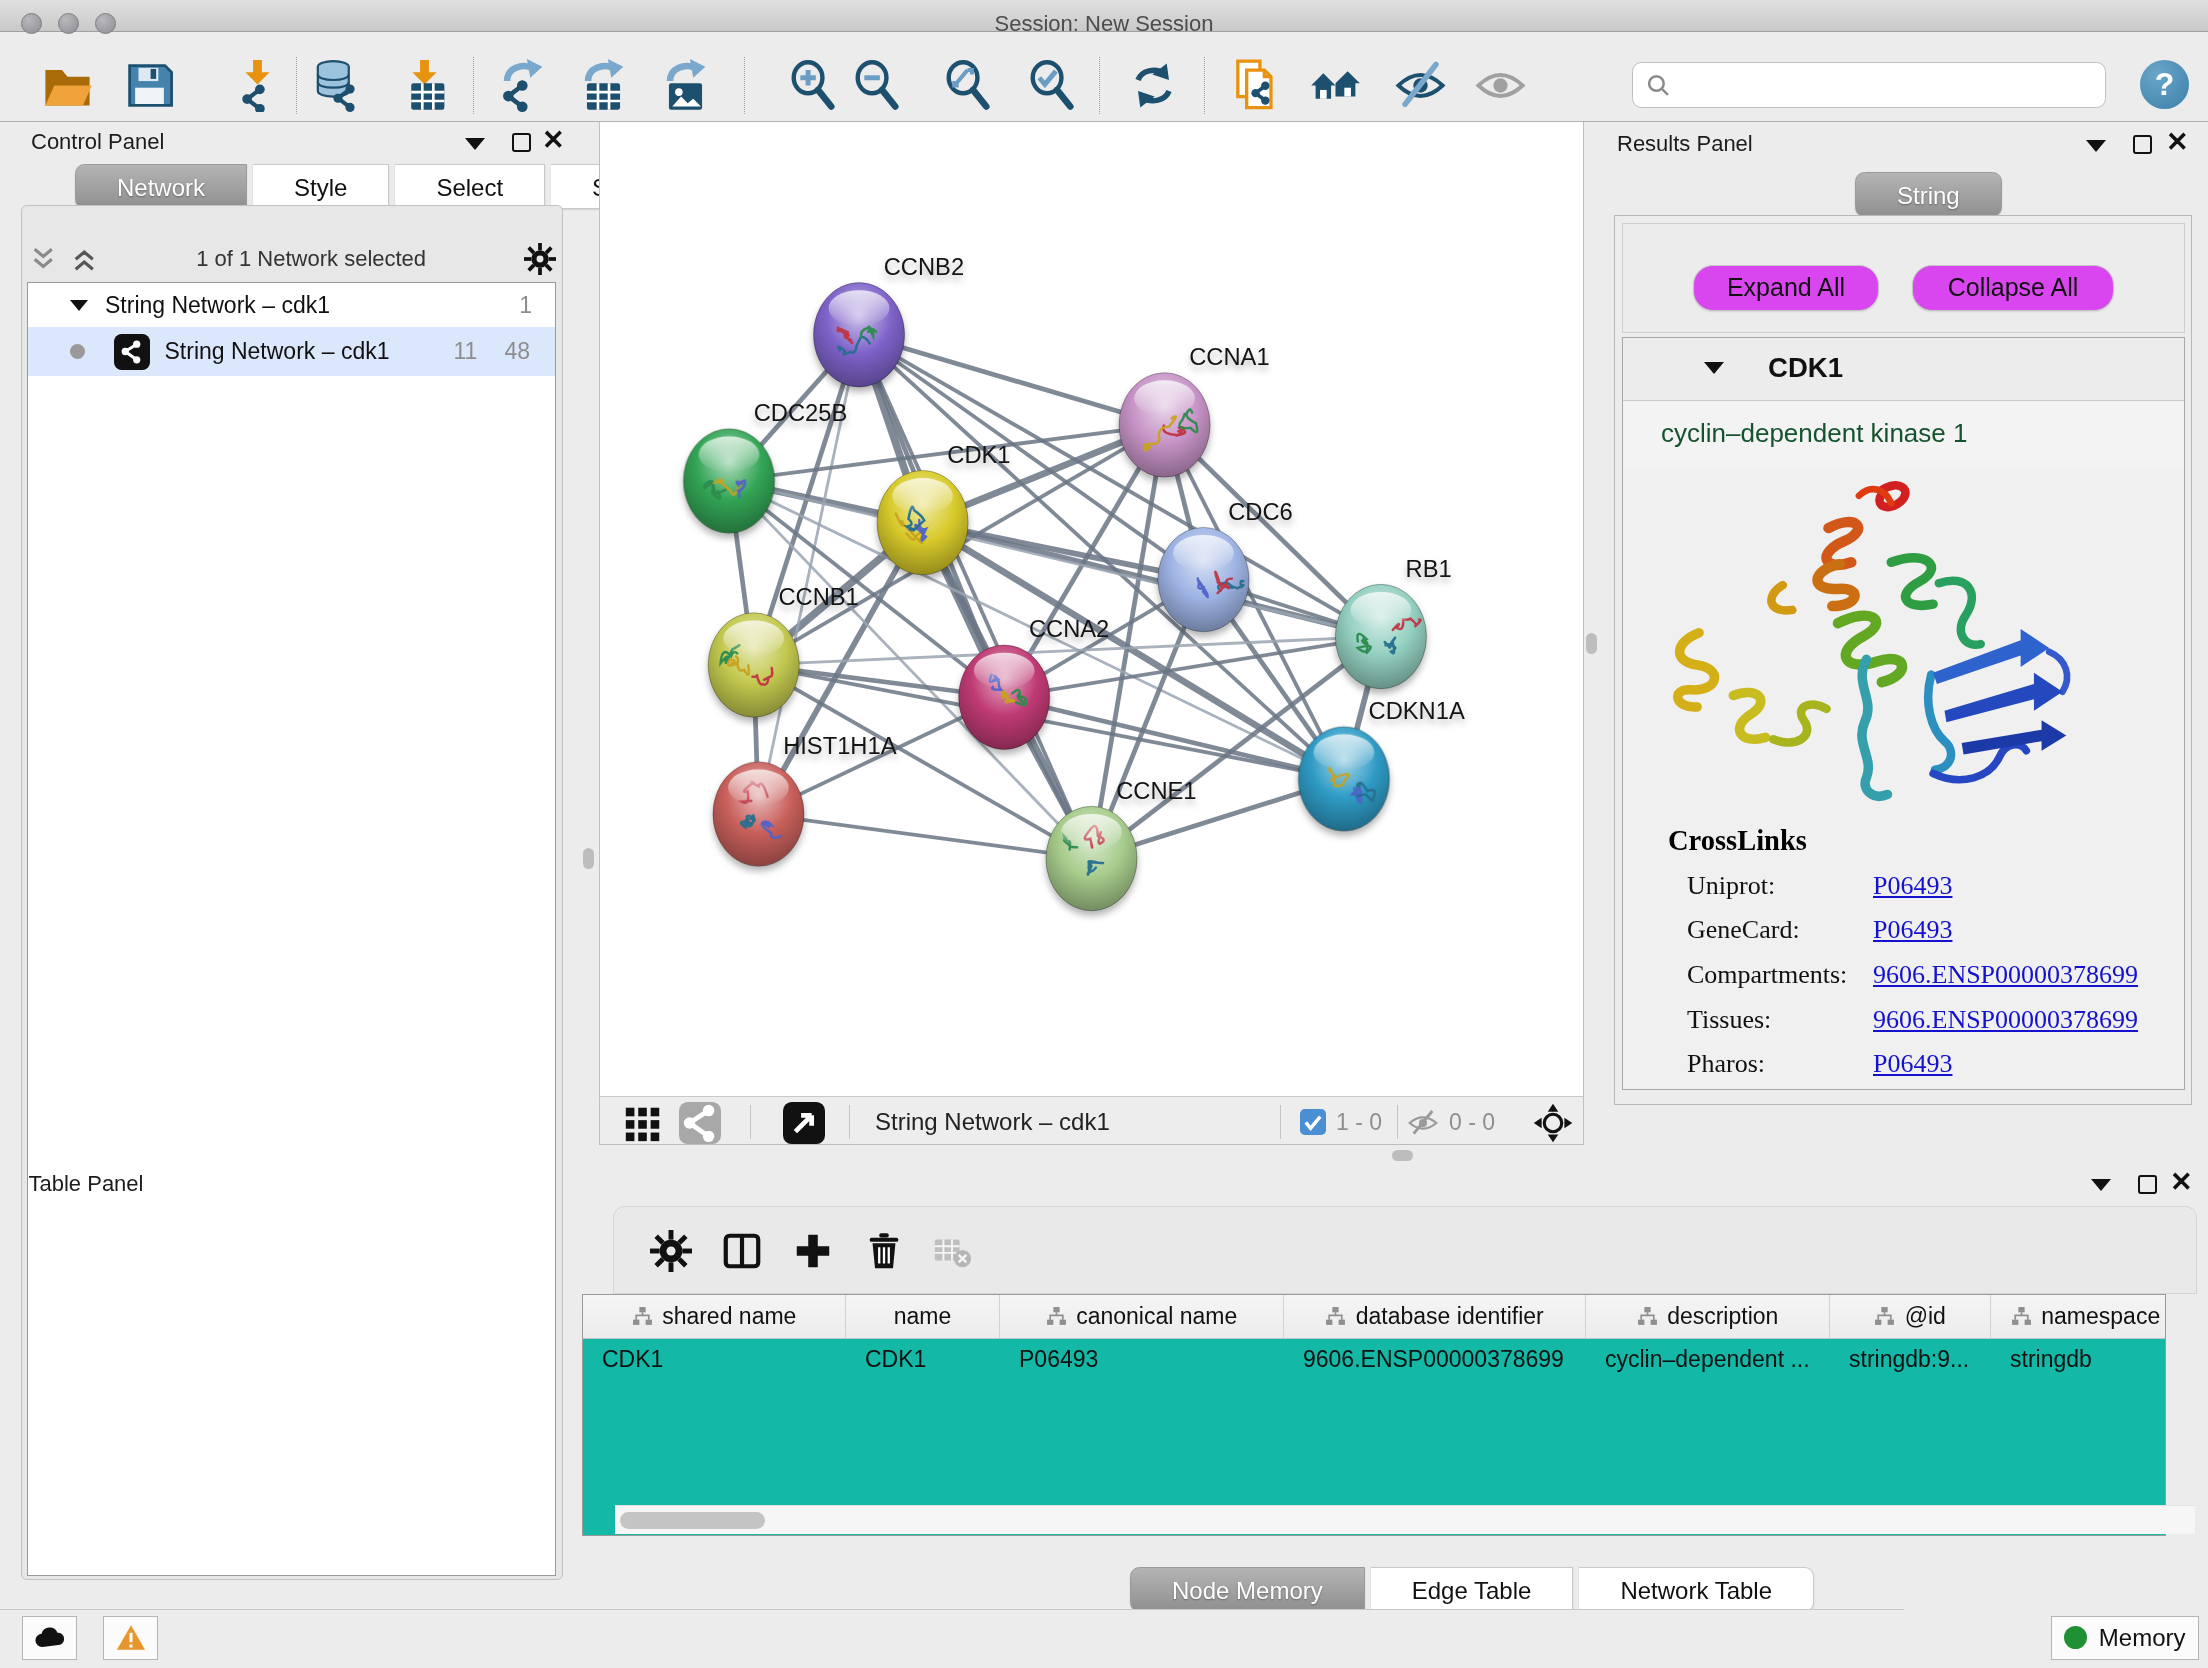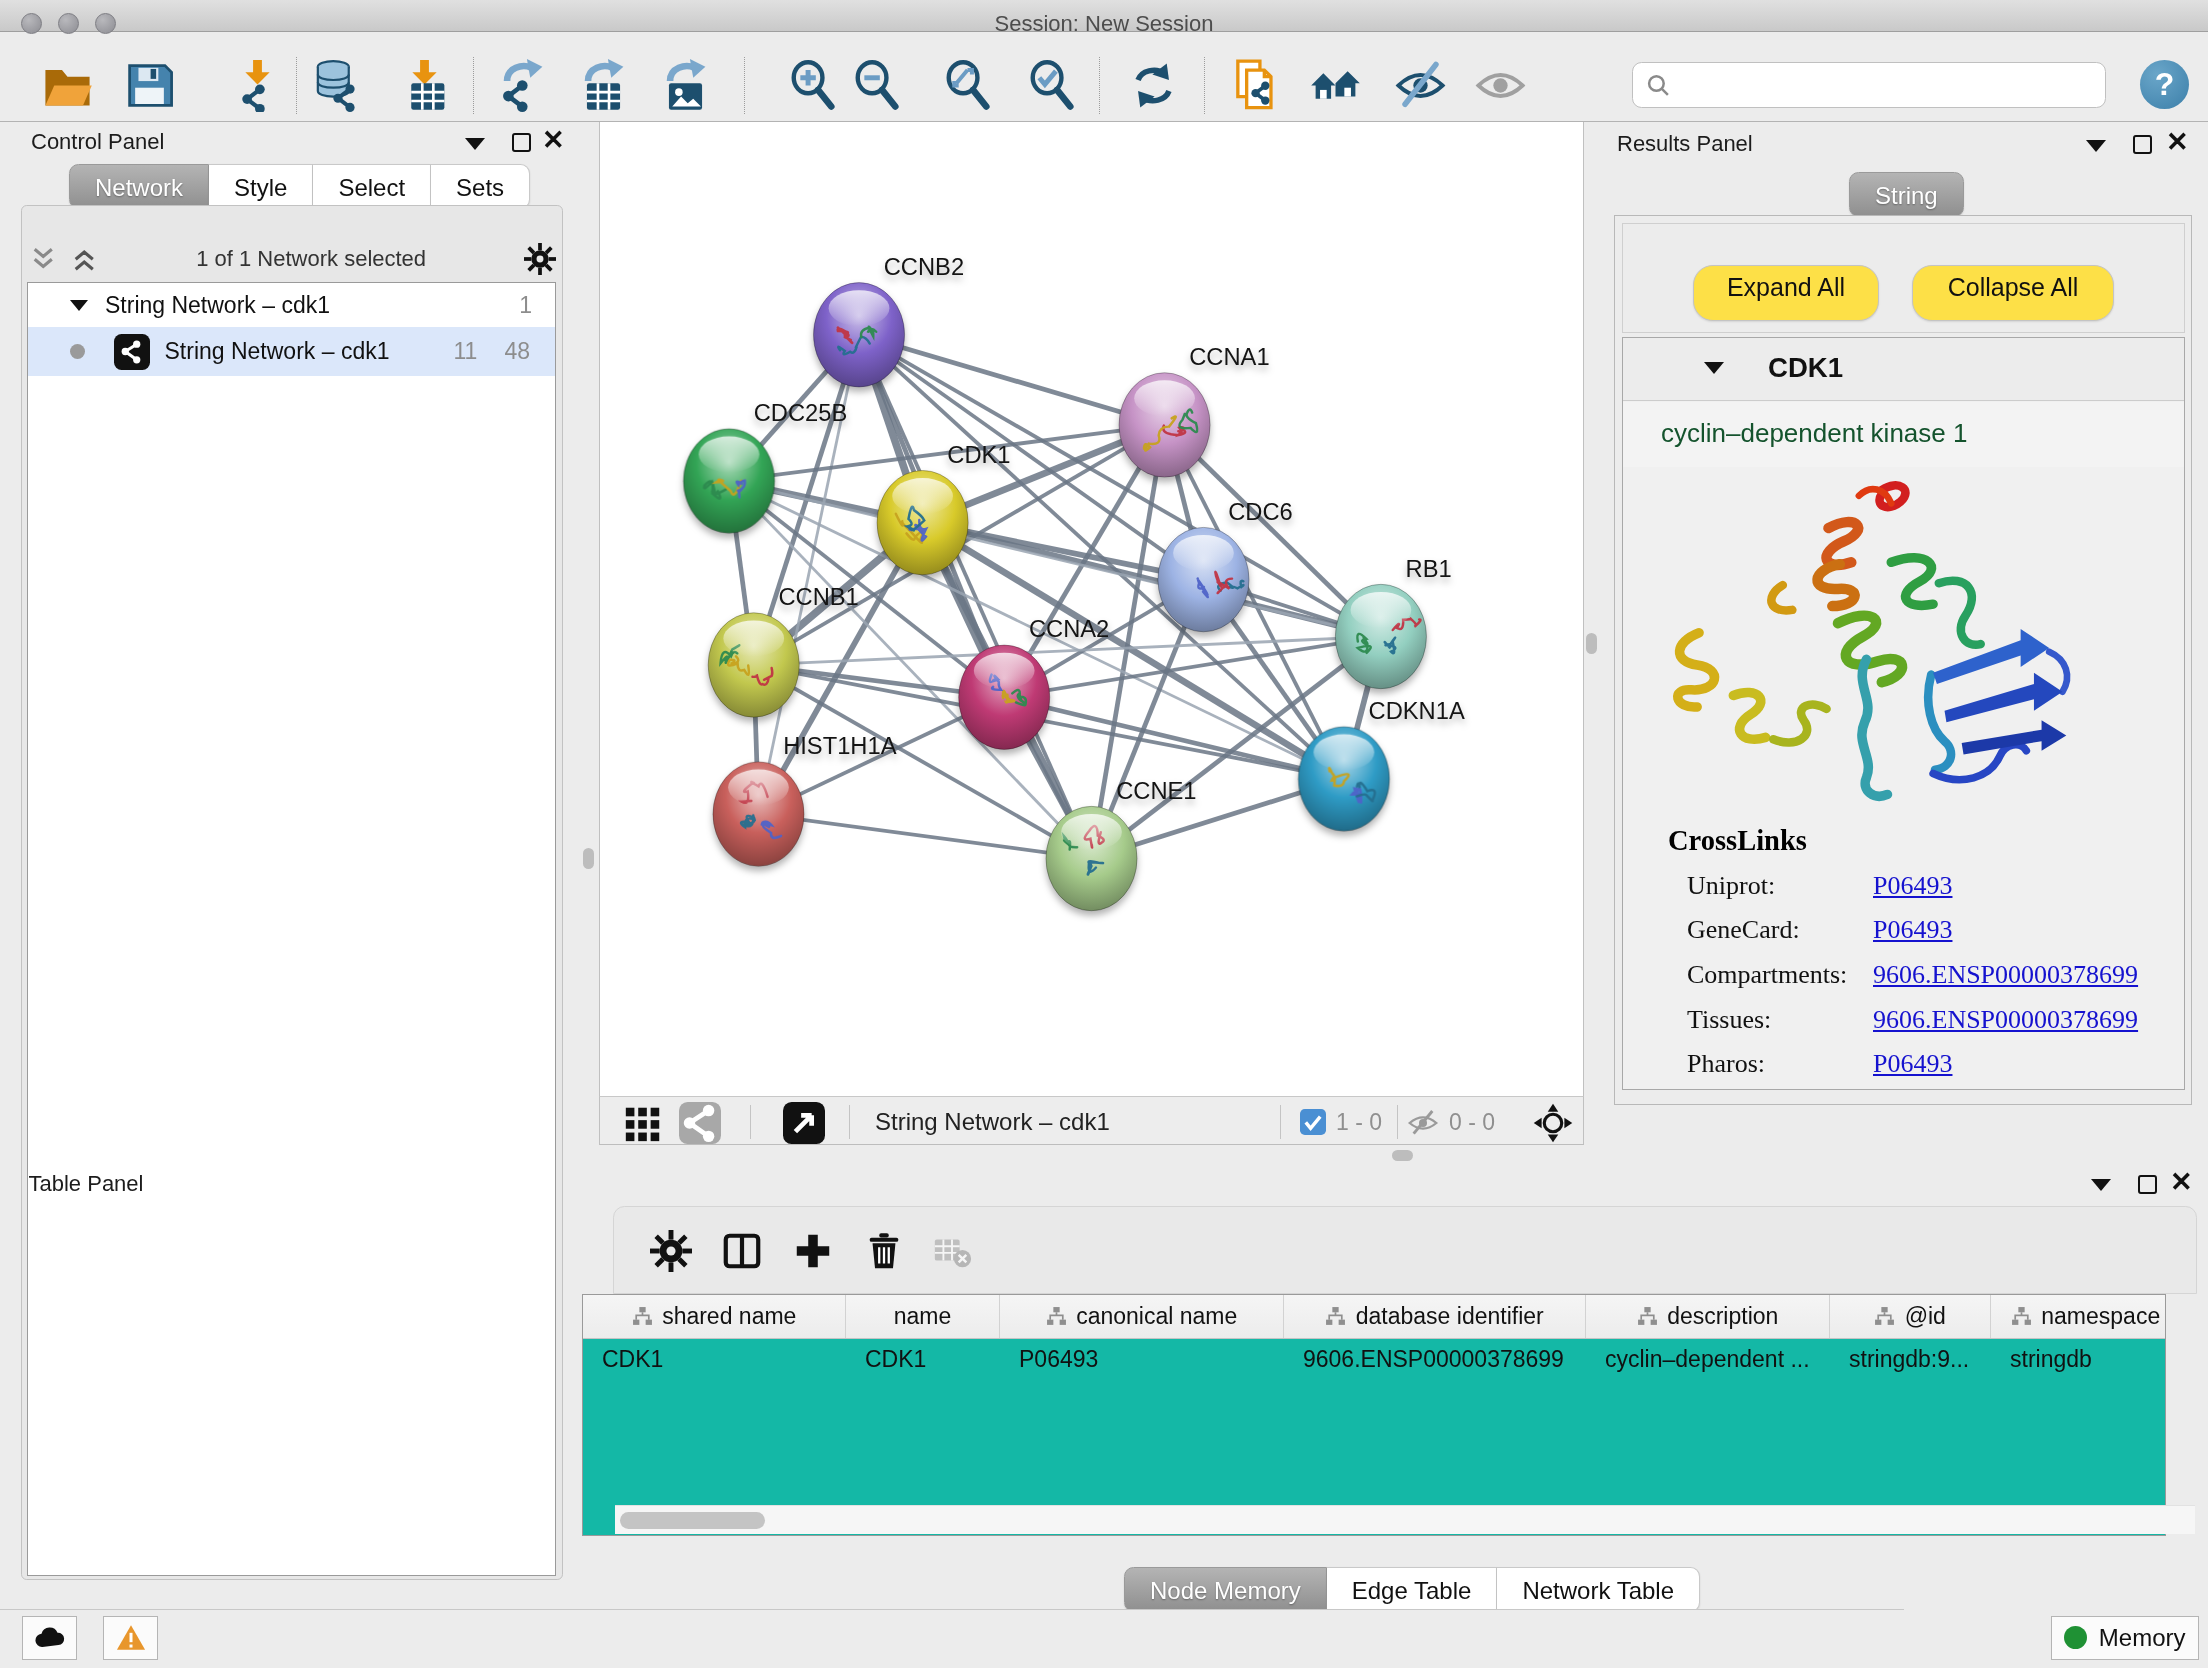--- a/index.html
+++ b/index.html
@@ -34,23 +34,23 @@
   
   .ptitle { position:absolute; font-size:22px; color:#1c1c1c; }
   .picon { position:absolute; cursor:pointer; }
   .tri-down { width:0; height:0; border-left:10.5px solid transparent; border-right:10.5px solid transparent;
     border-top:12.4px solid #111; }
   .float-box { width:19px; height:19px; border:2.9px solid #111; border-radius:2.9px; background:transparent; }
   .close-x { font-size:27px; font-weight:bold; color:#111; line-height:19px; }
 
   
   .seg { position:absolute; display:flex; }
-  .seg .tab { height:45px; line-height:45px; padding:0 25px; font-size:24px; text-align:center;
+  .seg .tab { height:45px; line-height:45px; padding:0 41px; font-size:24px; text-align:center;
     background:#fff; color:#111; border:1px solid #c9c9c9; border-left:none; cursor:pointer;
-    box-shadow:0 1px 1.9px rgba(0,0,0,.12); }
+    box-shadow:0 1px 1.9px rgba(0,0,0,.12);margin-left:6px; }
   .seg .tab:first-child { border-left:1px solid #c9c9c9; border-radius:9.5px 0 0 9.5px; }
   .seg .tab:last-child { border-radius:0 9.5px 9.5px 0; }
   .seg .tab.sel { background:linear-gradient(#b4b4b4,#8f8f8f); color:#fff;
     text-shadow:0 1px 1.9px rgba(0,0,0,.35); border-color:#9a9a9a; }
   .seg .tab.single { border-radius:9.5px; border-left:1px solid #9a9a9a; }
 
   
   #cp-sub { position:absolute; left:21px; top:205px; width:542px; height:1375px;
     background:#e7e7e7; border:1px solid #c2c2c2; border-radius:5.7px; }
   #cp-header { position:absolute; left:28.5px; top:240px; width:527px; height:38px; display:flex; align-items:center; }
@@ -105,21 +105,21 @@
   .sb-btn { position:absolute; top:5.7px; height:44px; background:#fbfbfb; border:1.9px solid #b5b5b5;
     display:flex; align-items:center; justify-content:center; cursor:pointer; }
   #memory-btn { left:2051px; width:148px; gap:11.4px; font-size:24px; color:#111; }
   #mem-dot { width:23px; height:23px; border-radius:50%; background:#1f9134; }
 
   
   #rp-box { position:absolute; left:1614px; top:215px; width:578px; height:890px;
     background:#ececec; border:1px solid #b8b8b8; }
   #rp-btnrow { position:absolute; left:1622px; top:223px; width:563px; height:110px;
     background:#ececec; border:1px solid #cfcfcf; }
-  .rp-btn { position:absolute; top:265px; height:56px; background:#fde047; border:1.9px solid #c4c4c4;
+  .rp-btn { position:absolute; top:265px; height:46px; background:#d946ef; border:1.9px solid #c4c4c4;
     border-radius:20px; font-size:25px; color:#111; text-align:center; line-height:42px; cursor:pointer;
     box-shadow:0 1px 1.9px rgba(0,0,0,.1); }
   #cdk1-panel { position:absolute; left:1622px; top:337px; width:563px; height:753px;
     background:#f0f0f0; border:1px solid #a8a8a8; }
   #cdk1-head { position:absolute; left:0; top:0; width:100%; height:63px; background:#ececec;
     border-bottom:1px solid #cccccc; }
   #cdk1-name { position:absolute; left:145px; top:14.3px; font-size:27.6px; font-weight:bold; color:#111; }
   #cdk1-desc { position:absolute; left:0; top:64px; width:100%; height:65px; background:#f3f3f3;
     font-size:26px; color:#14532d; padding:16px 0 0 38px; }
   #protein-img { position:absolute; left:19px; top:133px; width:528px; height:352px; }

